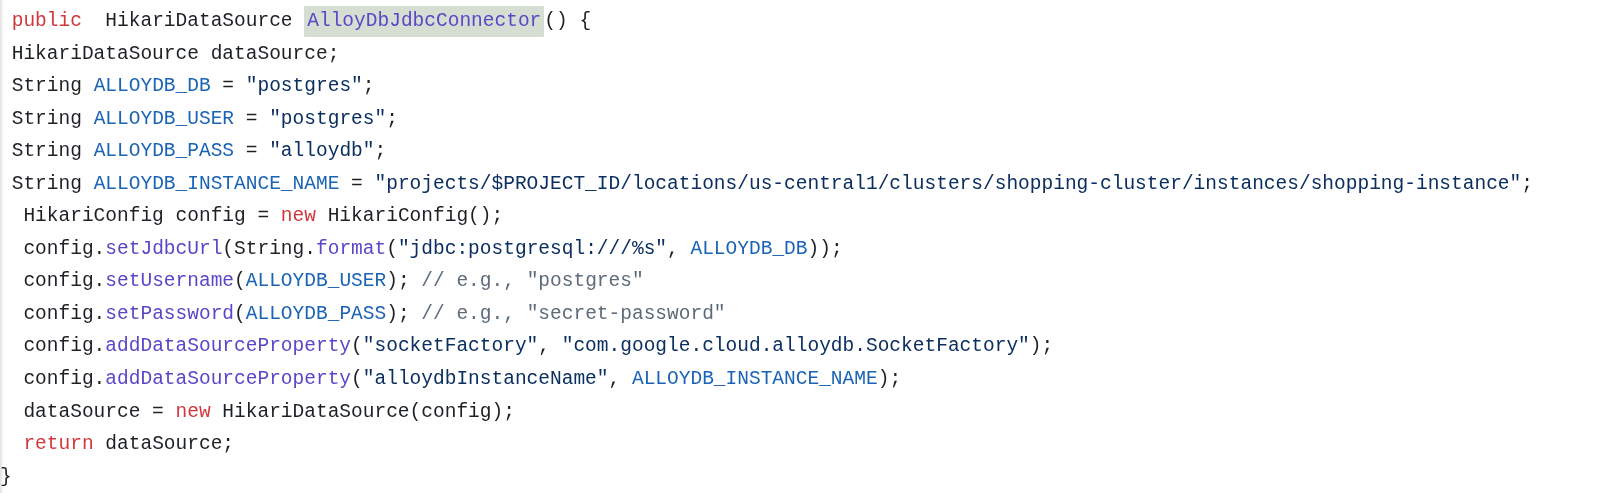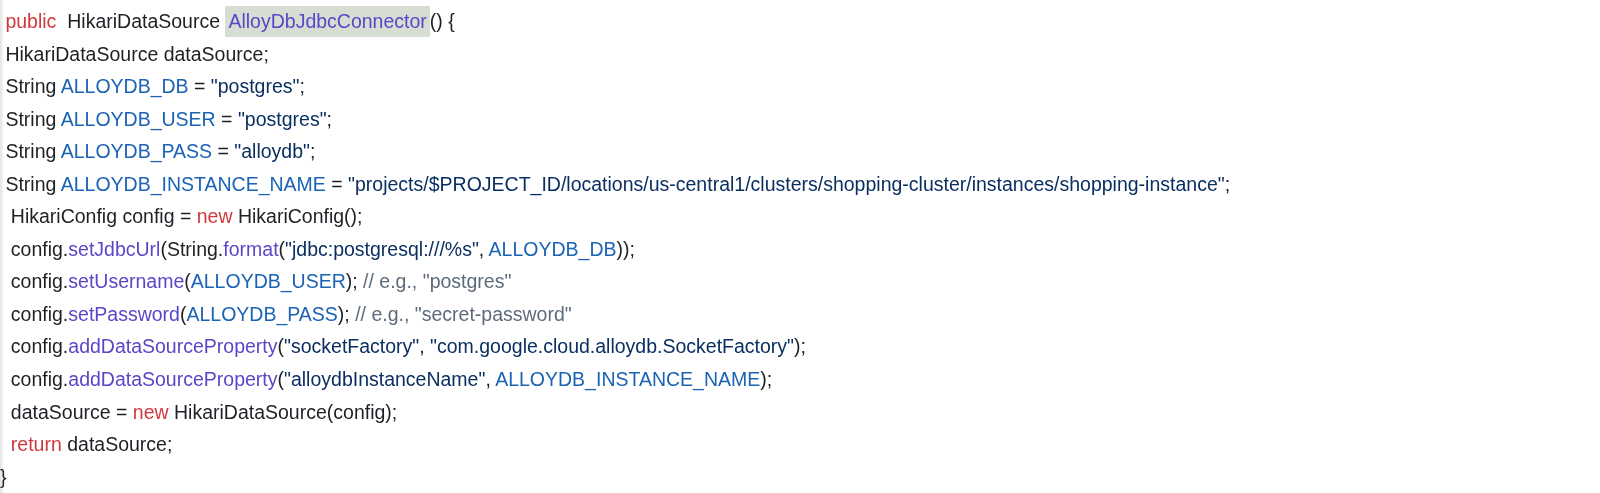--- a/index.html
+++ b/index.html
@@ -15,21 +15,21 @@
   }
   
   .edge-shade {
     position: absolute;
     left: 0; top: 0;
     width: 4px; height: 493px;
     background: linear-gradient(90deg, rgba(120,120,120,0.22), rgba(120,120,120,0));
     pointer-events: none;
   }
   .code-block {
-    font-family: Liberation Sans, sans-serif;
+    font-family: Liberation Mono, monospace;
     font-size: 19.5px;
     line-height: 32.55px;
     white-space: pre;
     padding-top: 5px;
     color: var(--plain, #1d2125);
   }
   .code-line { height: 32.55px; }
   .tok-plain    { color: var(--plain,    #1d2125); }
   .tok-keyword  { color: var(--keyword,  #d0383e); }
   .tok-function { color: var(--function, #5a46c8); }

